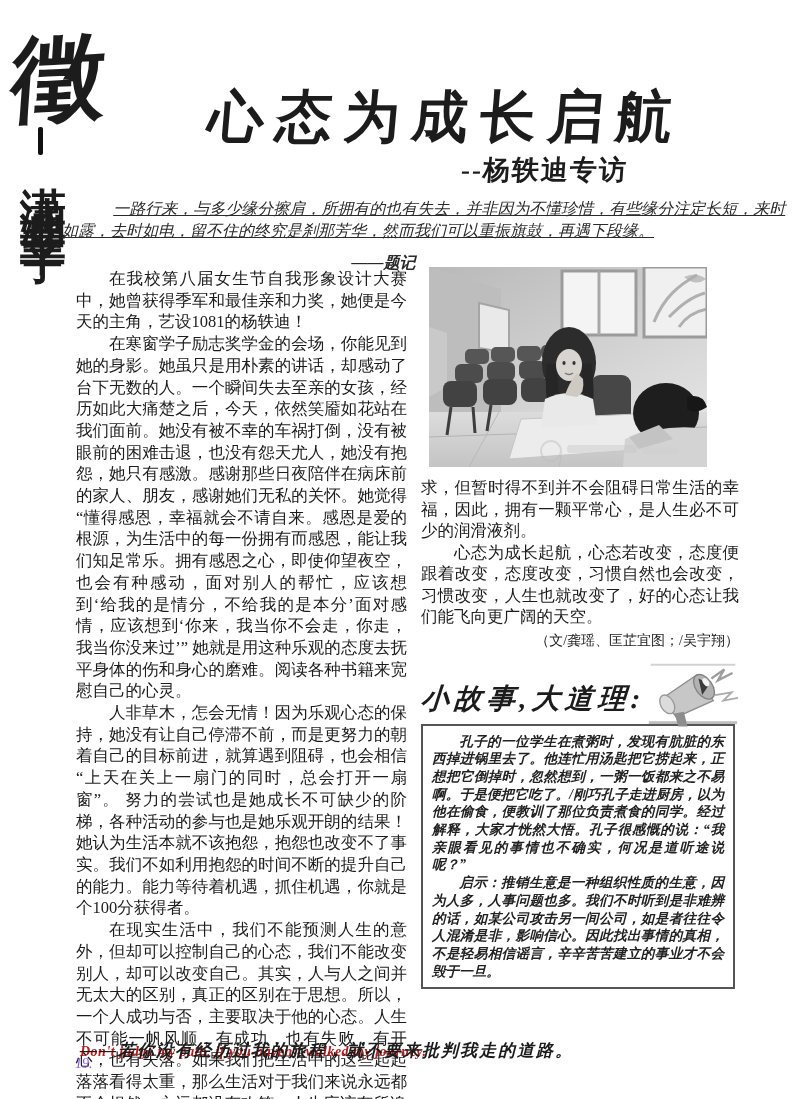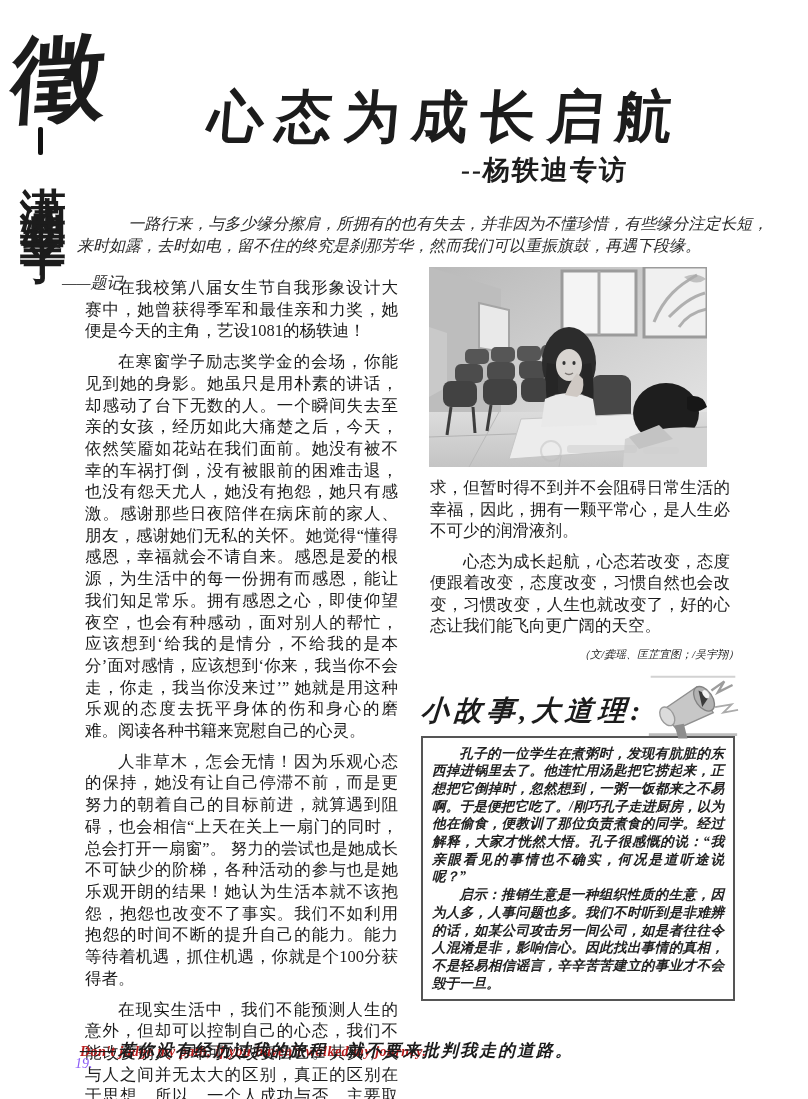--- a/index.html
+++ b/index.html
@@ -30,29 +30,29 @@
   }
   .article-subtitle{
     position:absolute;left:0;top:152px;width:628px;text-align:right;
     font-size:27px;font-weight:bold;letter-spacing:2px;transform:skewX(-4deg);
   }
   
   .epigraph{
     position:absolute;left:62px;top:198px;width:735px;
     font-size:16px;font-style:italic;line-height:22px;color:#2a2a2a;
   }
-  .epigraph-text{margin:15px;text-indent:3.2em;}
-  .epigraph-attribution{margin-top:2px;text-align:left;padding-right:92px;font-weight:normal;}
-  
-  .body-text{font-size:16.5px;line-height:21.7px;text-align:justify;margin:9px;}
+  .epigraph-text{margin:0;text-indent:3.2em;text-decoration:underline;}
+  .epigraph-attribution{margin-top:10px;text-align:center;padding-right:92px;font-weight:bold;}
+  
+  .body-text{font-size:16.5px;line-height:21.7px;text-align:justify;margin:0;}
   .indent{text-indent:2em;}
   .col-left{position:absolute;left:76px;top:268px;width:331px;}
   .col-right{position:absolute;left:421px;top:267px;width:318px;}
   .col-right .body-text{line-height:21.5px;}
-  .byline{margin-top:10px;text-align:right;font-size:11px;font-style:italic;}
+  .byline{margin-top:4px;text-align:right;font-size:14px;}
   
   .photo-figure{margin:0 0 10px 8px;width:278px;height:200px;}
   .photo-figure svg{display:block;width:278px;height:200px;}
   
   .story-header{display:flex;align-items:flex-end;margin-top:12px;height:62px;}
   .story-heading{
     margin:0 0 6px 0;font-size:28px;font-weight:bold;font-style:italic;
     letter-spacing:5px;transform:skewX(-4deg);white-space:nowrap;flex:1;
   }
   .megaphone-wrap{width:92px;height:62px;flex:none;}

